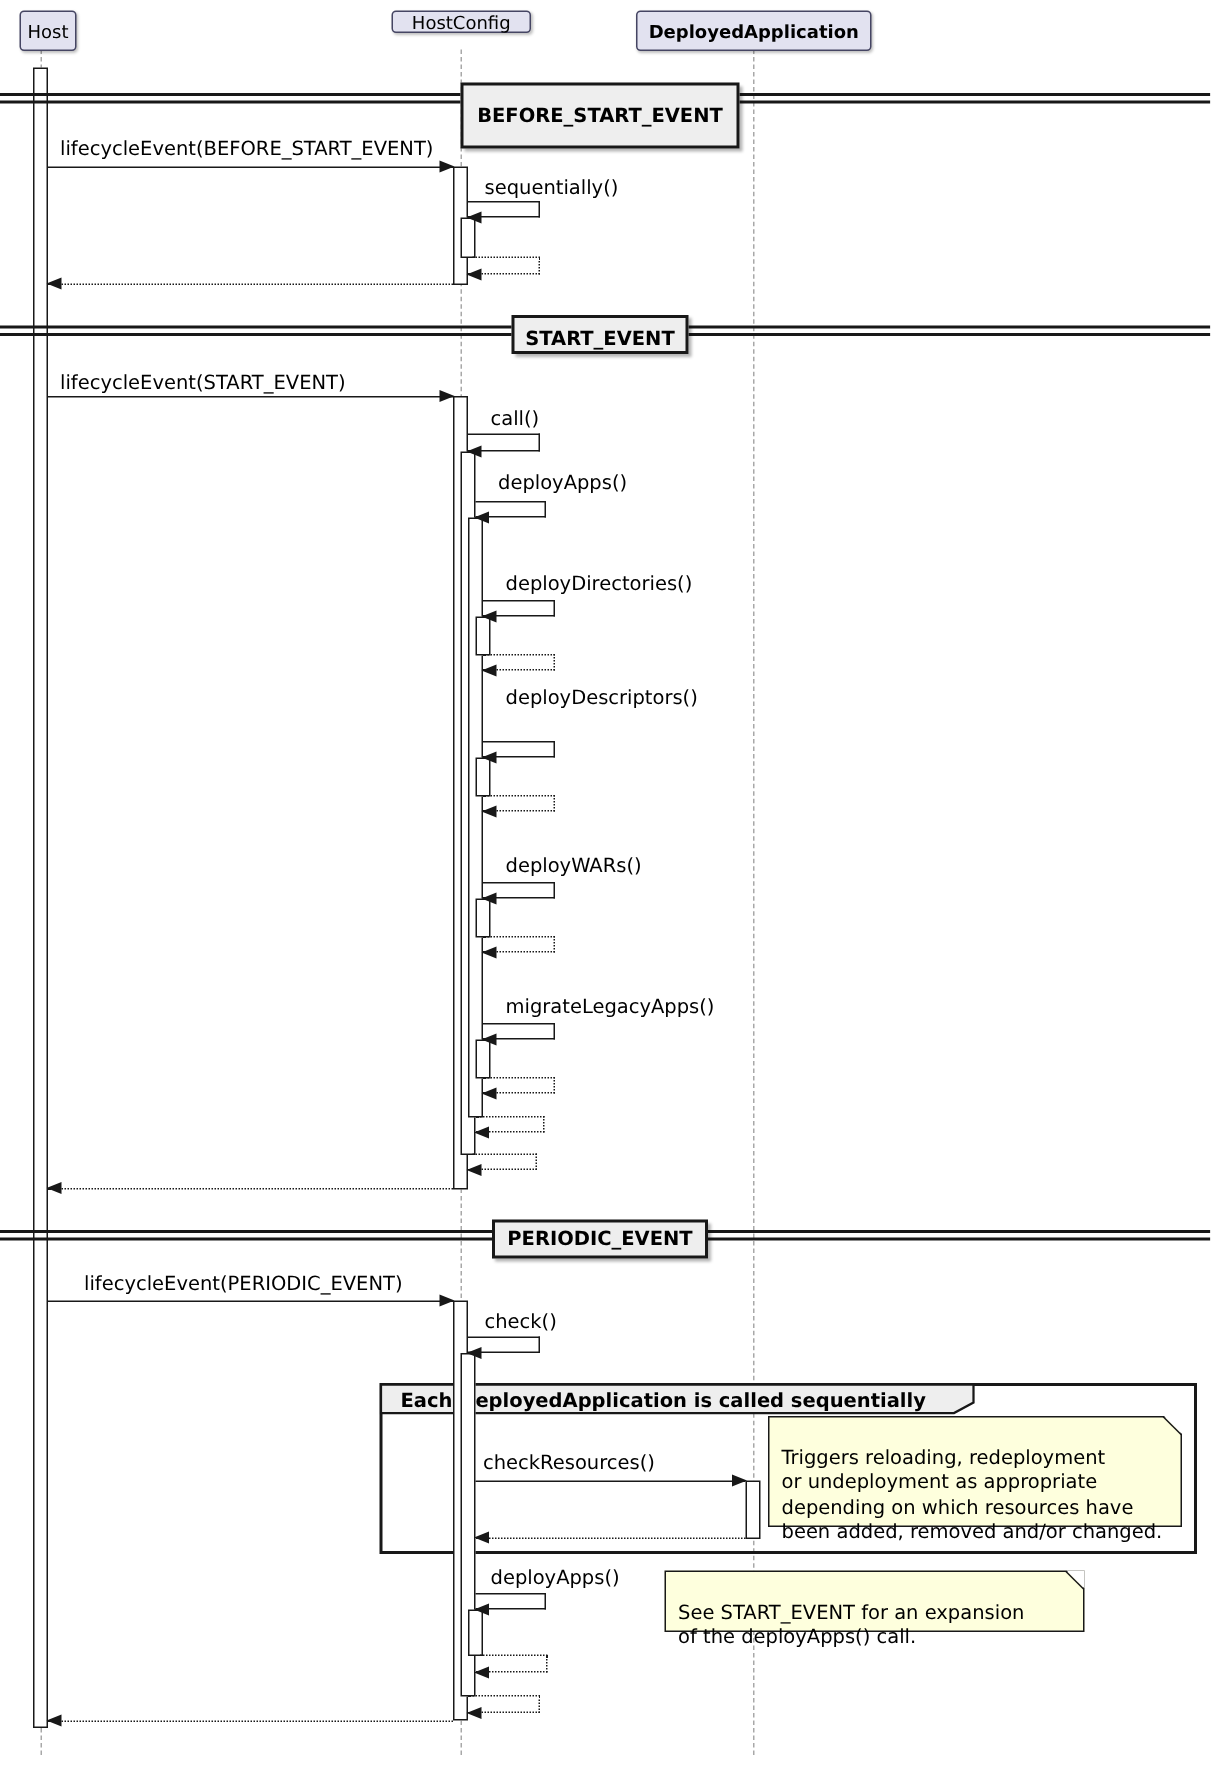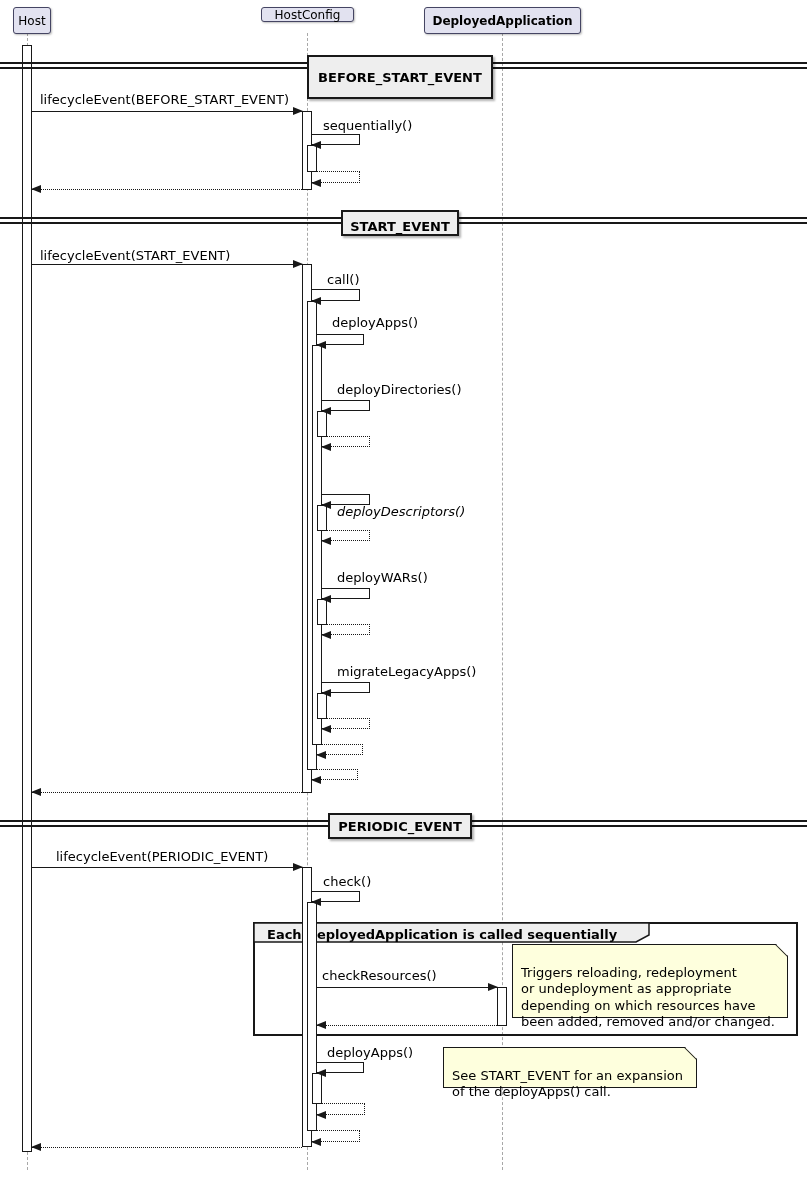--- a/index.html
+++ b/index.html
@@ -128,21 +128,21 @@
   </div>
 
   <div class="lbl" style="left:337px; top:382px;">deployDirectories()</div>
   <div class="sc" style="left:322px; top:400px; width:48px; height:11px;">
     <span class="scah"></span>
   </div>
   <div class="sr" style="left:322px; top:436px; width:48px; height:11px;">
     <span class="scah"></span>
   </div>
 
-  <div class="lbl" style="left:337px; top:504px;font-style:italic;">deployDescriptors()</div>
+  <div class="lbl" style="left:337px; top:458px;">deployDescriptors()</div>
   <div class="sc" style="left:322px; top:494px; width:48px; height:11px;">
     <span class="scah"></span>
   </div>
   <div class="sr" style="left:322px; top:530px; width:48px; height:11px;">
     <span class="scah"></span>
   </div>
 
   <div class="lbl" style="left:337px; top:570px;">deployWARs()</div>
   <div class="sc" style="left:322px; top:588px; width:48px; height:11px;">
     <span class="scah"></span>
@@ -202,21 +202,21 @@
 been added, removed and/or changed.</span>
     <span class="fold-cut"></span>
     <span class="fold-line"></span>
   </div>
 
   <div class="lbl" style="left:327px; top:1045px;">deployApps()</div>
   <div class="sc" style="left:317px; top:1062px; width:47px; height:11px;">
     <span class="scah"></span>
   </div>
 
-  <div class="note" style="left:443px; top:1047px; width:254px; height:41px;">
+  <div class="note" style="left:443px; top:1047px; width:280px; height:41px;">
     <span>See START_EVENT for an expansion
 of the deployApps() call.</span>
     <span class="fold-cut"></span>
     <span class="fold-line"></span>
   </div>
 
   <div class="sr" style="left:317px; top:1103px; width:48px; height:12px;">
     <span class="scah"></span>
   </div>
   <div class="sr" style="left:312px; top:1130px; width:48px; height:12px;">

